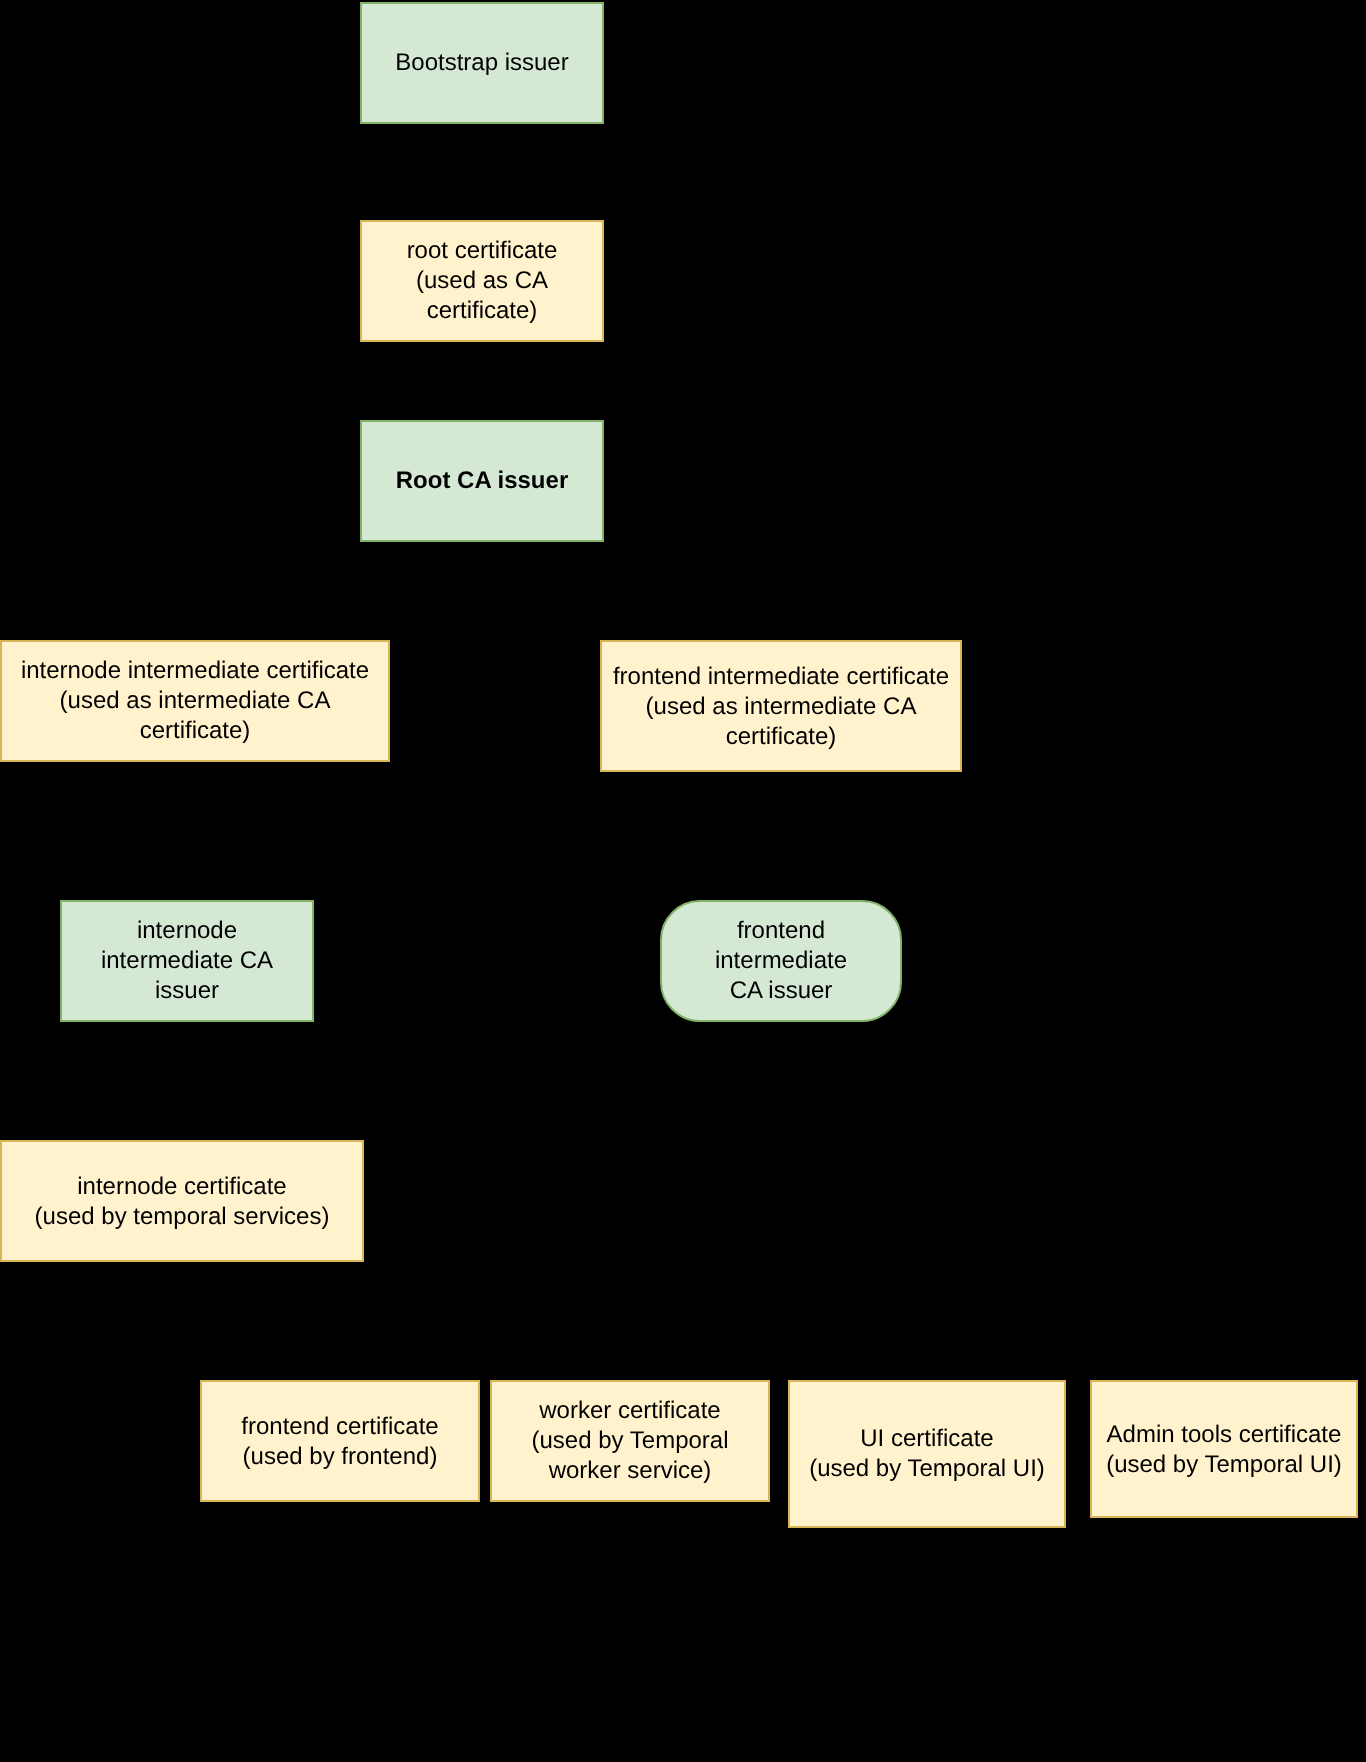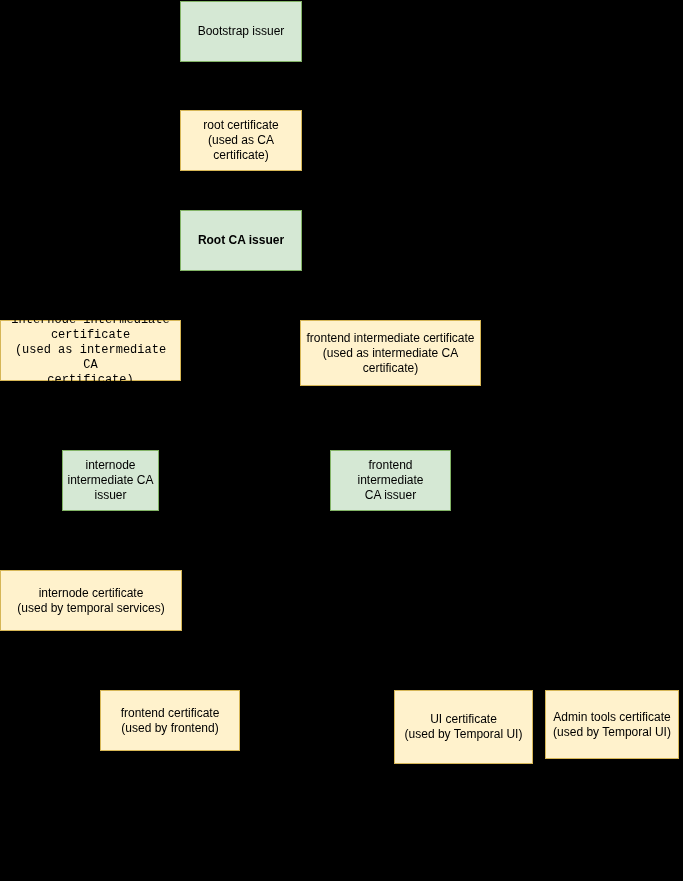--- a/index.html
+++ b/index.html
@@ -51,41 +51,44 @@
 <div class="canvas">
 
   <div class="node issuer" style="left:180px; top:1px; width:122px; height:61px;">Bootstrap issuer</div>
 
   <div class="node certificate" style="left:180px; top:110px; width:122px; height:61px;text-align:center;">root certificate
 (used as CA
 certificate)</div>
 
   <div class="node issuer" style="left:180px; top:210px; width:122px; height:61px;font-weight:bold;">Root CA issuer</div>
 
-  <div class="node certificate" style="left:0px; top:320px; width:181px; height:61px;font-family:Liberation Mono, monospace;">internode intermediate certificate
+  <div class="node certificate" style="left:0px; top:320px; width:195px; height:61px;">internode intermediate certificate
 (used as intermediate CA
 certificate)</div>
 
   <div class="node certificate" style="left:300px; top:320px; width:181px; height:66px;">frontend intermediate certificate
 (used as intermediate CA
 certificate)</div>
 
-  <div class="node issuer" style="left:30px; top:450px; width:97px; height:61px;margin-left:32px;">internode
+  <div class="node issuer" style="left:30px; top:450px; width:127px; height:61px;">internode
 intermediate CA
 issuer</div>
 
-  <div class="node issuer" style="left:330px; top:450px; width:121px; height:61px;">frontend intermediate
+  <div class="node issuer" style="left:330px; top:450px; width:121px; height:61px;border-radius:20px;">frontend intermediate
 CA issuer</div>
 
   <div class="node certificate" style="left:0px; top:570px; width:182px; height:61px;">internode certificate
 (used by temporal services)</div>
 
   <div class="node certificate" style="left:100px; top:690px; width:140px; height:61px;">frontend certificate
 (used by frontend)</div>
 
+  <div class="node certificate" style="left:245px; top:690px; width:140px; height:61px;">worker certificate
+(used by Temporal
+worker service)</div>
 
   <div class="node certificate" style="left:394px; top:690px; width:139px; height:74px;">UI certificate
 (used by Temporal UI)</div>
 
   <div class="node certificate" style="left:545px; top:690px; width:134px; height:69px;">Admin tools certificate
 (used by Temporal UI)</div>
 
 
 </div>
 

